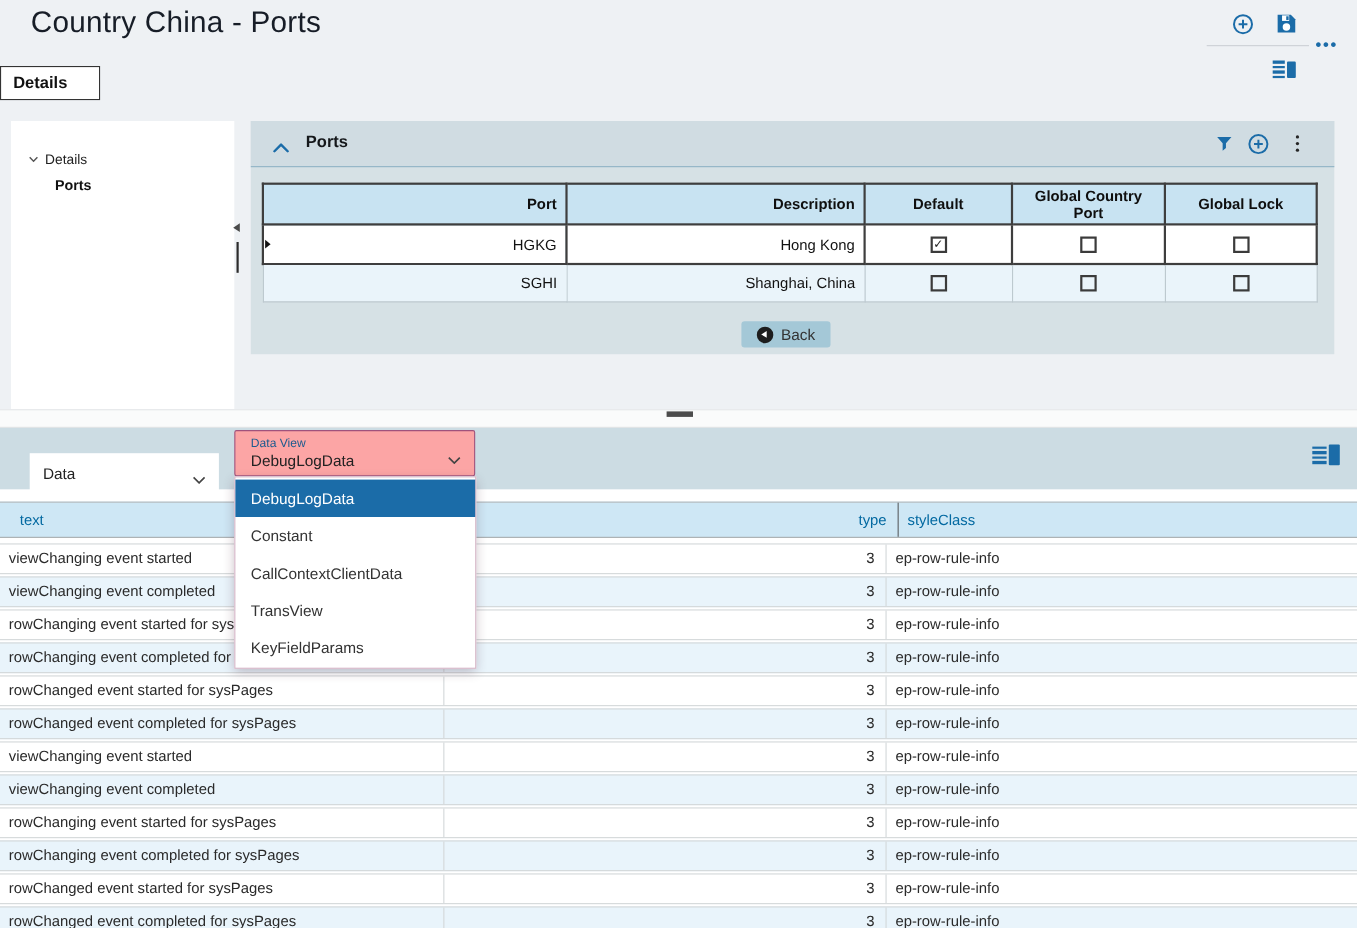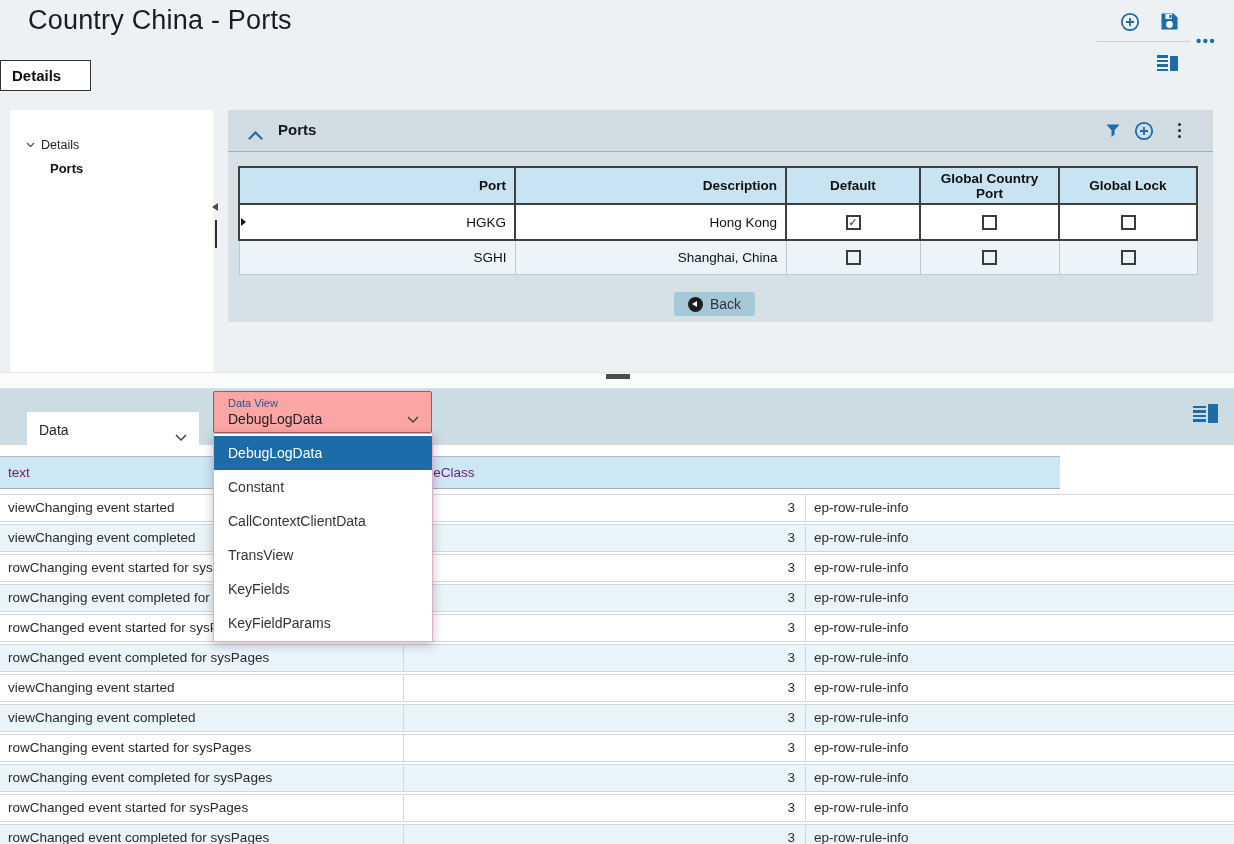--- a/index.html
+++ b/index.html
@@ -77,22 +77,22 @@
   .combo-view .combo-chev { top:17px; }
   .icon-panel-bottom { left:1193px; top:404px; display:flex; align-items:center; }
 
   .lines-block { display:flex; align-items:center; }
   .lines-block .lines { display:flex; flex-direction:column; gap:2px; }
   .lines-block .lines i { display:block; height:2.5px; background:#1b6ca8; }
   .lines-block .blk { background:#1b6ca8; border-radius:1px; margin-left:2px; }
 
   
   .dbg-surface { left:0; top:445px; width:1234px; height:399px; background:#fff; }
-  .dbg-header { left:0; top:456px; width:1060px; height:33px; background:#cee7f5; border-top:1px solid #b6babc; border-bottom:1px solid #a9adaf;
-    display:flex; font-size:13.5px; color:#701a75; }
+  .dbg-header { left:0; top:456px; width:1234px; height:33px; background:#cee7f5; border-top:1px solid #b6babc; border-bottom:1px solid #a9adaf;
+    display:flex; font-size:13.5px; color:#0369a1;padding-left:10px; }
   .dbg-header .h-text { width:404px; padding-left:8px; line-height:31px; }
   .dbg-header .h-type { width:402px; text-align:right; padding-right:10px; line-height:31px; border-left:1px solid #6d7275; }
   .dbg-header .h-style { flex:1; padding-left:8px; line-height:31px; border-left:1px solid #5a5e61; }
 
   .dbg-rows { left:0; top:494px; width:1234px; }
   .dbg-row { height:28px; margin-bottom:2px; display:flex; font-size:13.5px; color:#2a2a2a;
     border-top:1px solid #d3d7d9; border-bottom:1px solid #d3d7d9; background:#fff; cursor:pointer; }
   .dbg-row.even { background:#e9f4fb; }
   .dbg-row .c-text { width:404px; padding-left:8px; line-height:26px; border-right:1px solid #d3d7d9; white-space:nowrap; overflow:hidden; }
   .dbg-row .c-type { width:402px; text-align:right; padding-right:10px; line-height:26px; border-right:1px solid #d3d7d9; }
@@ -249,20 +249,21 @@
       <i style="width:13px"></i>
       <i style="width:13px"></i>
     </span>
   <span class="blk" style="width:10px;height:19px"></span>
 </div>
 
 <div class="abs dbg-surface"></div>
 
 <div class="abs dbg-header">
   <div class="h-text">text</div>
+  <div class="h-type">type</div>
   <div class="h-style">styleClass</div>
 </div>
 
 <div class="abs dbg-rows">
   <div class="dbg-row">
       <div class="c-text">viewChanging event started</div>
       <div class="c-type">3</div>
       <div class="c-style">ep-row-rule-info</div>
     </div>
   <div class="dbg-row even">
@@ -320,15 +321,14 @@
       <div class="c-type">3</div>
       <div class="c-style">ep-row-rule-info</div>
     </div>
 </div>
 
 <div class="abs dd-list">
   <div class="dd-item selected">DebugLogData</div>
   <div class="dd-item">Constant</div>
   <div class="dd-item">CallContextClientData</div>
   <div class="dd-item">TransView</div>
-  <div class="dd-item">KeyFields</div>
   <div class="dd-item">KeyFieldParams</div>
 </div>
 
 </body></html>

